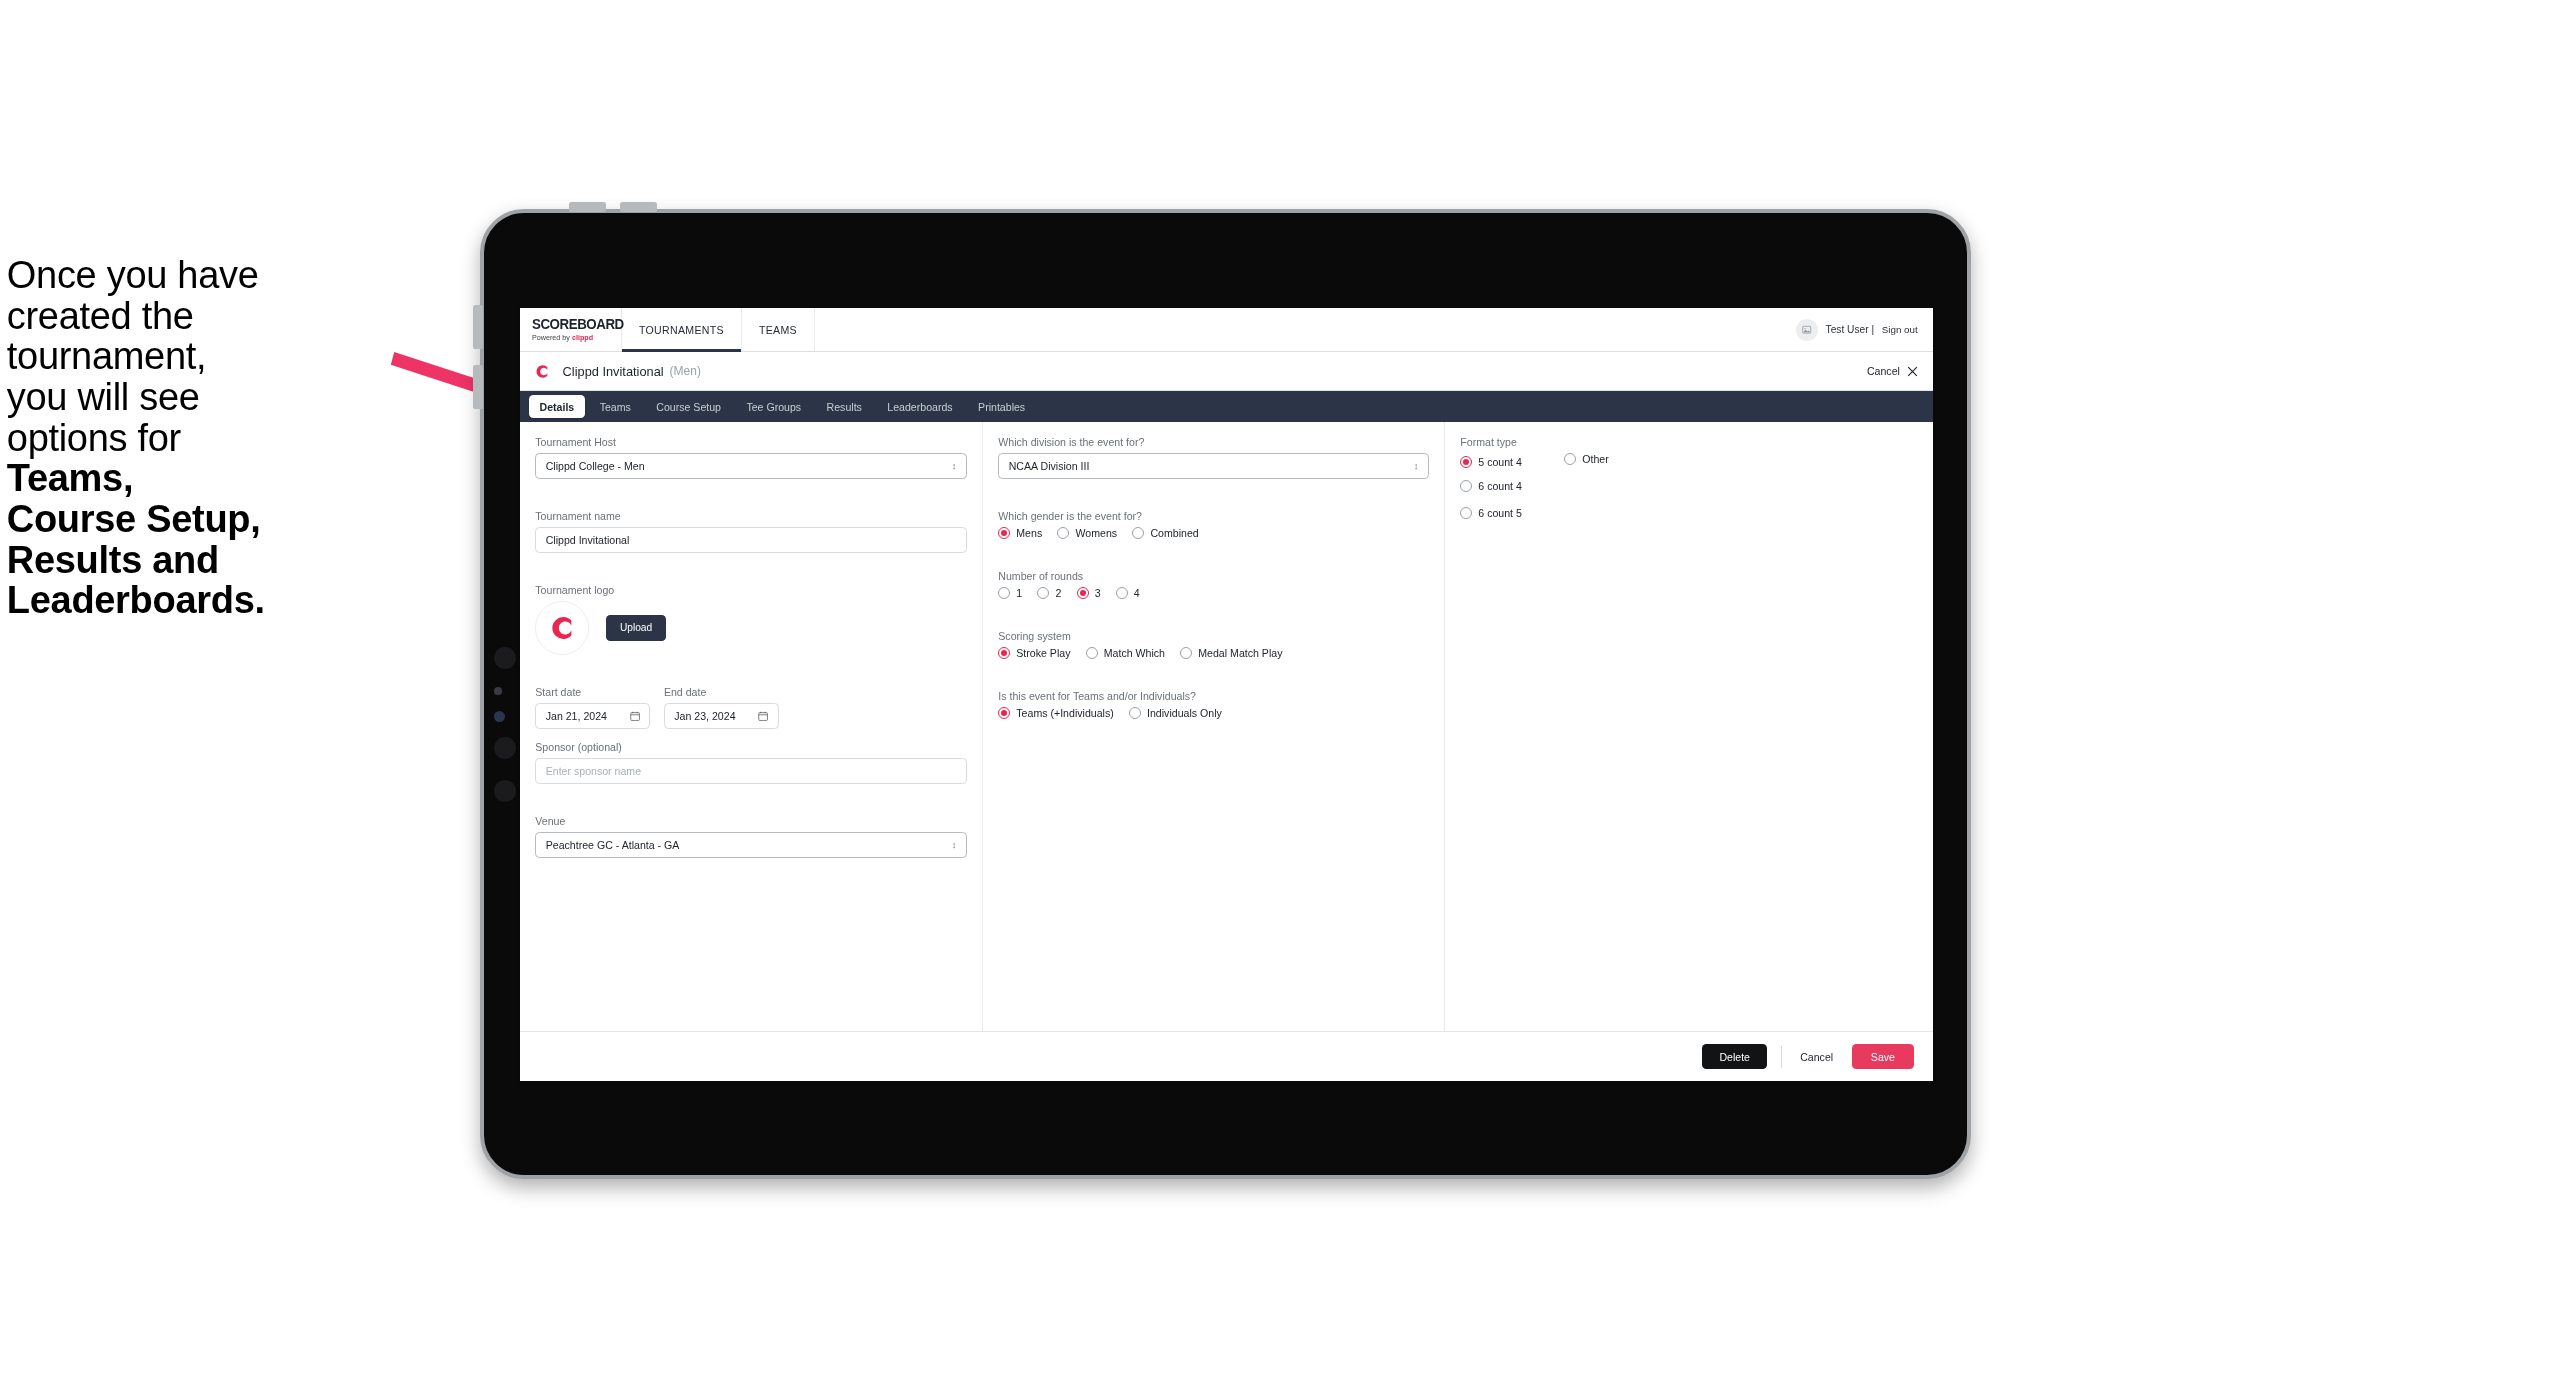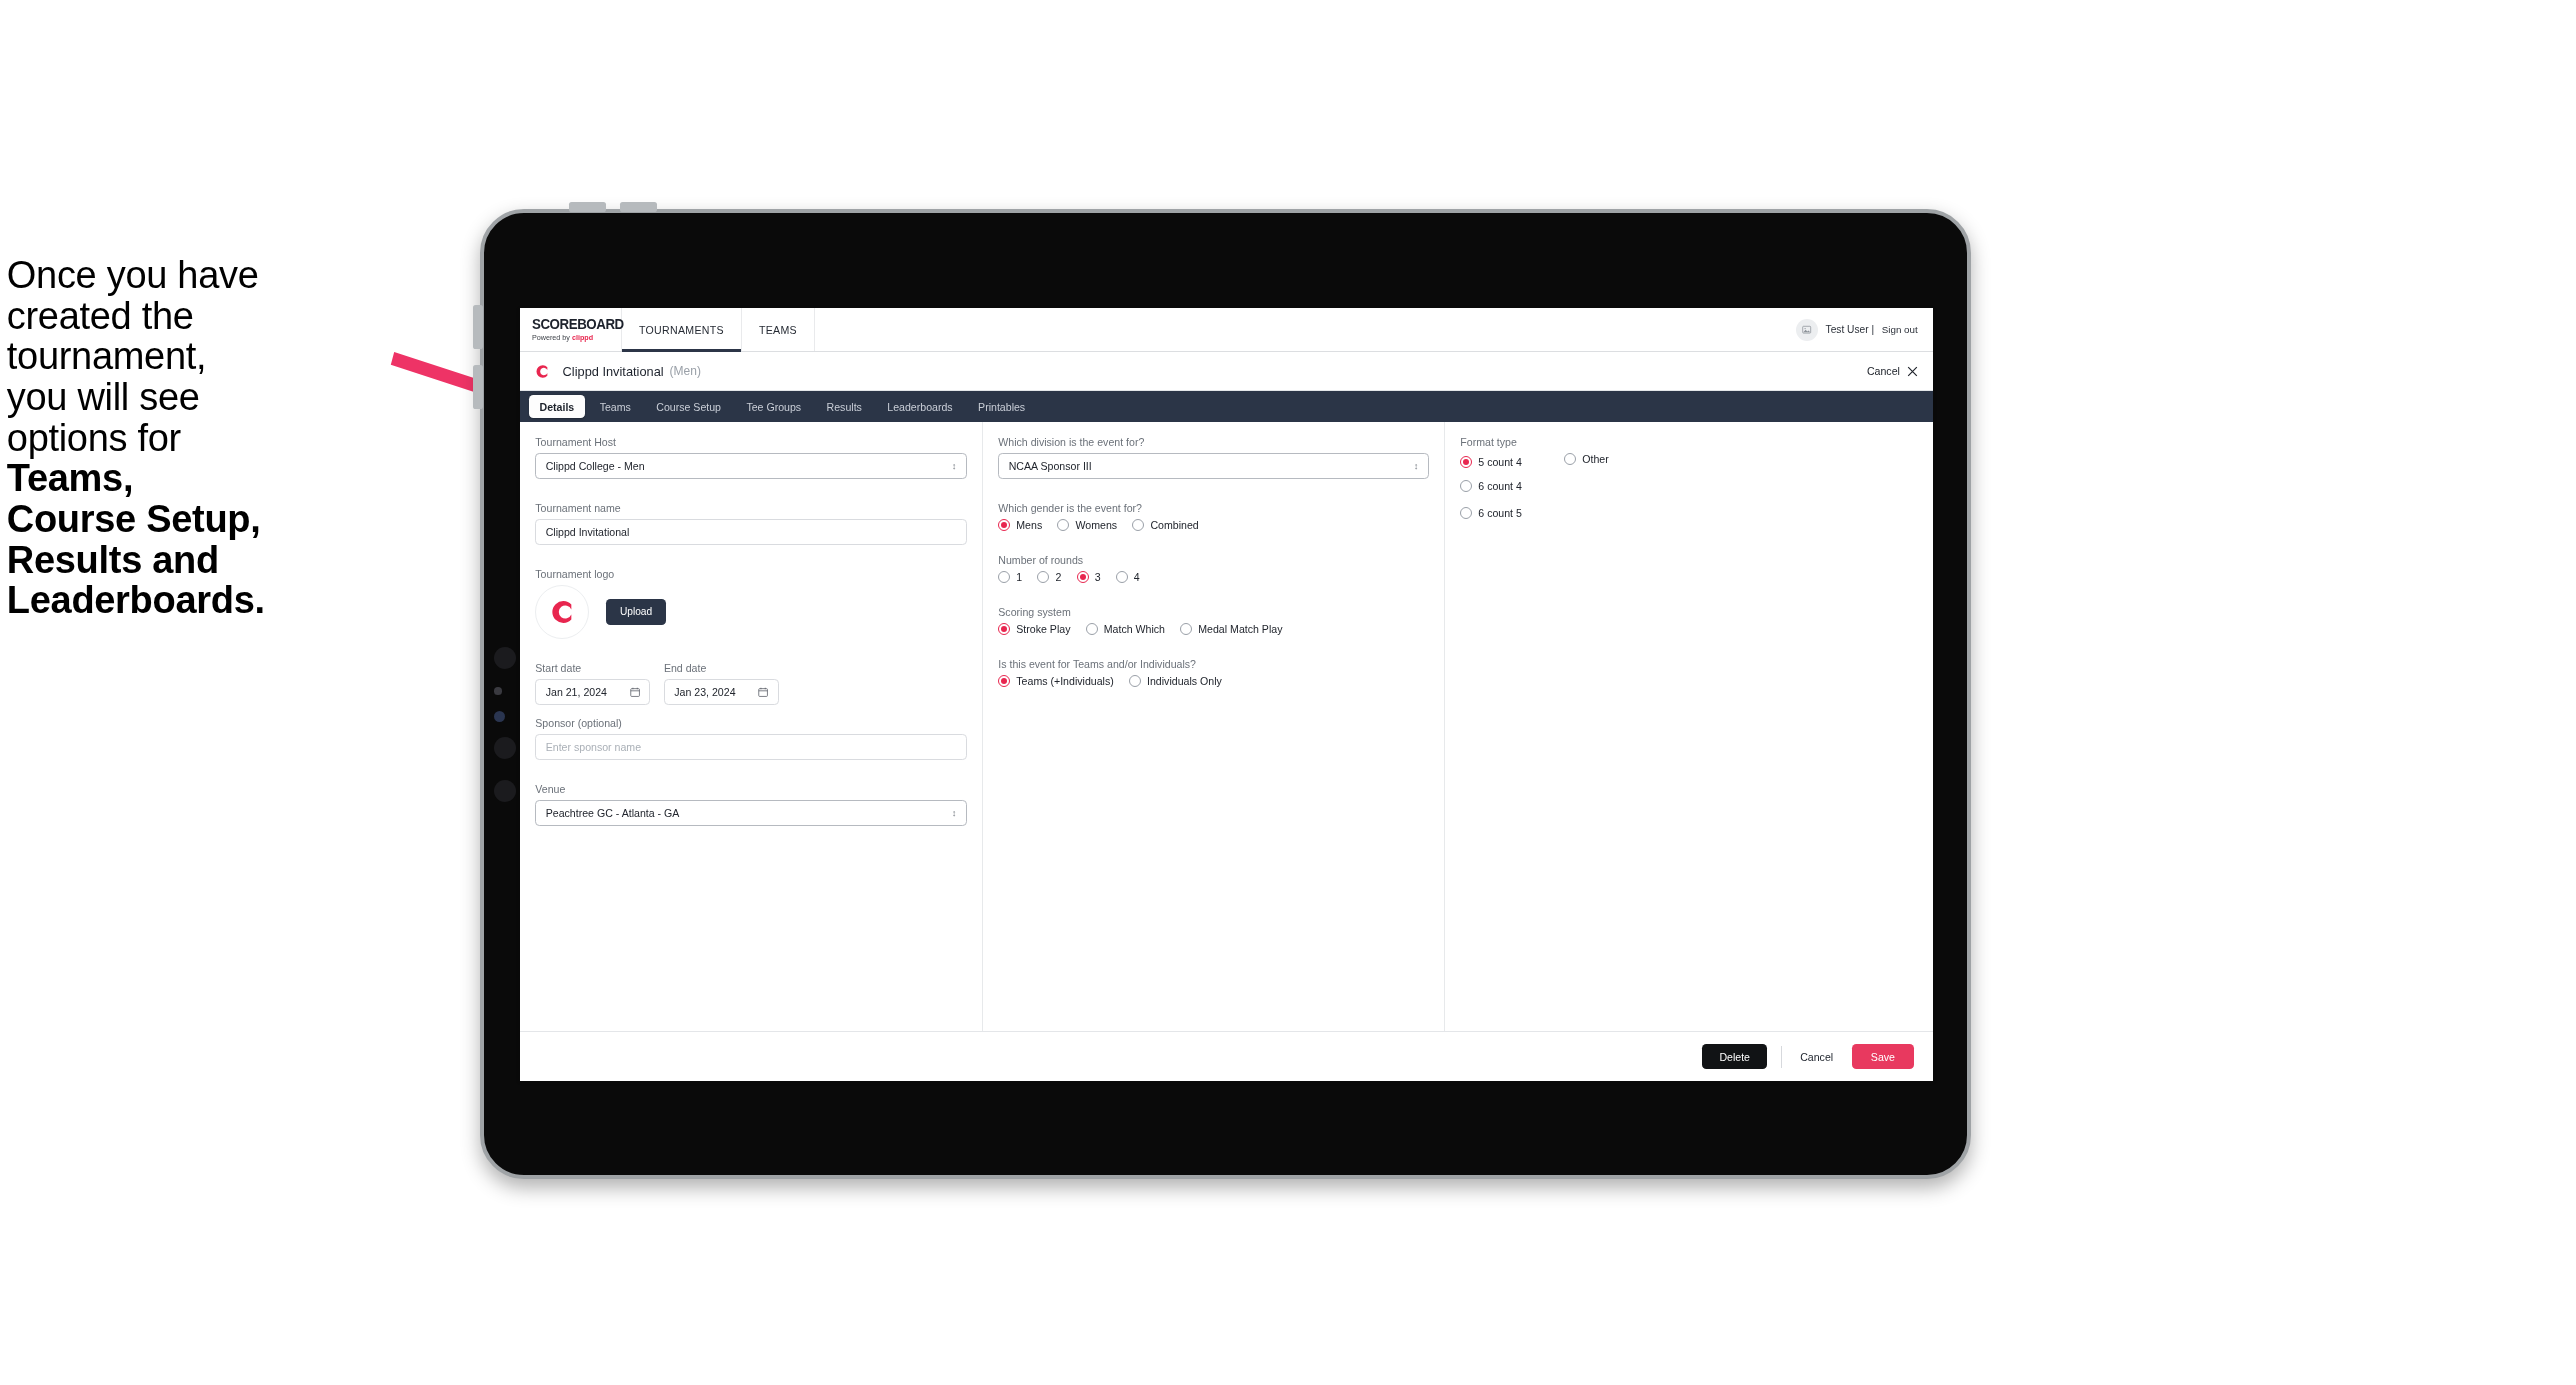--- a/index.html
+++ b/index.html
@@ -169,21 +169,21 @@
   }
   .col { padding: 13.6px 0 0 0; position: relative; }
   .col-left   { width: 463px; padding-left: 15.3px; padding-right: 15.3px; border-right: 0.9px solid #e7e9eb; }
   .col-mid    { width: 462px; padding-left: 15.3px; padding-right: 15.3px; border-right: 0.9px solid #e7e9eb; }
   .col-right  { flex: 1;      padding-left: 15.3px; padding-right: 15.3px; }
 
   .fld-label {
     font-size: 10.6px; color: #6b7179;
     margin-bottom: 5.1px;
   }
-  .mt18 { margin-top: 23px; }
+  .mt18 { margin-top: 31px; }
   .mt14 { margin-top: 12px; }
 
   .input-box {
     height: 26px;
     border: 0.9px solid #b6bac0;
     border-radius: 4.3px;
     display: flex; align-items: center;
     padding: 0 9.4px;
     font-size: 10.6px;
     color: #22262e;
@@ -407,21 +407,21 @@
         <div class="input-box">
           <span>Peachtree GC - Atlanta - GA</span>
           <span class="sel-caret">↕</span>
         </div>
       </div>
 
       <div class="col col-mid">
 
         <div class="fld-label">Which division is the event for?</div>
         <div class="input-box">
-          <span>NCAA Sponsor III</span>
+          <span>NCAA Division III</span>
           <span class="sel-caret">↕</span>
         </div>
 
         <div class="fld-label mt18">Which gender is the event for?</div>
         <div class="radio-row">
           <label class="radio on">
             <span class="rad-dot"></span>
             <span>Mens</span>
           </label>
           <label class="radio">

